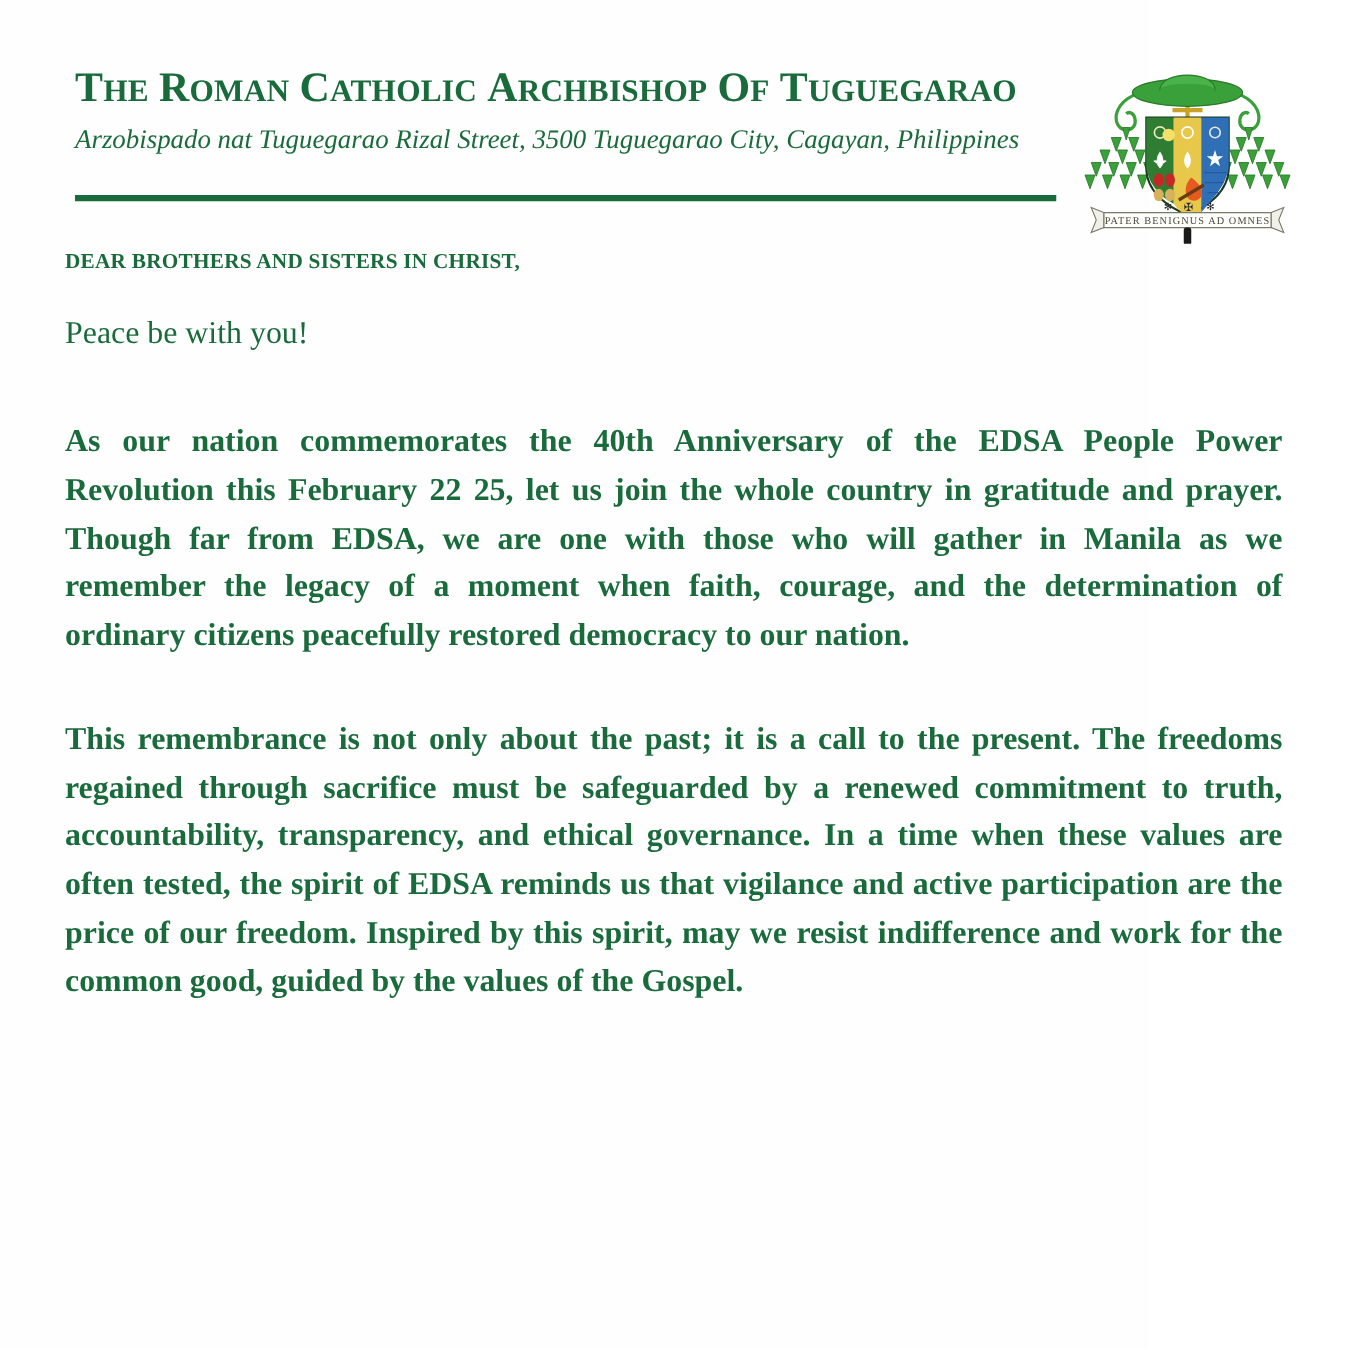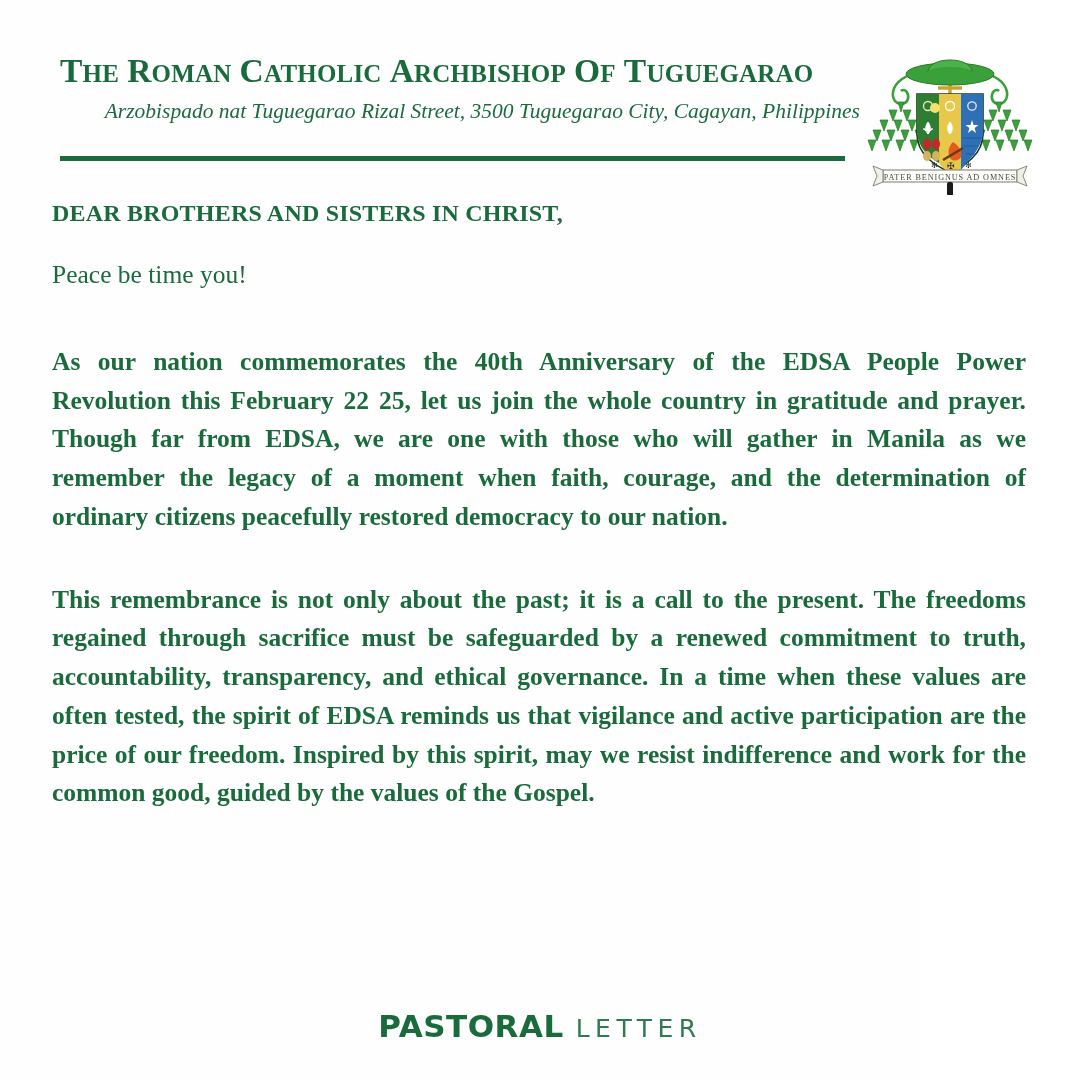--- a/index.html
+++ b/index.html
@@ -51,21 +51,20 @@
     font-size: 33.5px;
   }
   .org-subtitle {
     font-family: "Liberation Serif", "DejaVu Serif", serif;
     font-style: italic;
     font-size: 21.5px;
     color: #1a6b3c;
     line-height: 1.2;
     margin-top: 9px;
     white-space: nowrap;
-    text-align: right;
   }
   .header-rule {
     position: absolute;
     top: 104px;
     left: 0;
     width: 785px;
     height: 5px;
     background: #1a6b3c;
   }
 
@@ -85,21 +84,21 @@
 
   
   .letter-body {
     position: absolute;
     top: 198px;
     left: 52px;
     width: 974px;
   }
   .salutation {
     font-weight: bold;
-    font-size: 24px;
+    font-size: 17px;
     letter-spacing: 0.2px;
     color: #1a6b3c;
     margin: 0 0 28px 0;
     line-height: 1.25;
   }
   .para {
     font-size: 25.5px;
     line-height: 1.52;
     color: #1a6b3c;
     text-align: justify;
@@ -255,22 +254,19 @@
           <text x="66" y="138" font-family="Liberation Serif, serif" font-size="8">✻</text>
           <text x="82" y="139" font-family="Liberation Serif, serif" font-size="9">✠</text>
           <text x="100" y="138" font-family="Liberation Serif, serif" font-size="8">✻</text>
         </g>
       </svg>
     </div>
   </div>
 
   <div class="letter-body">
     <h1 class="salutation">DEAR BROTHERS AND SISTERS IN CHRIST,</h1>
-    <p class="para greeting">Peace be time you!</p>
+    <p class="para greeting">Peace be with you!</p>
     <p class="para spaced">As our nation commemorates the 40th Anniversary of the EDSA People Power Revolution this February 22 25, let us join the whole country in gratitude and prayer. Though far from EDSA, we are one with those who will gather in Manila as we remember the legacy of a moment when faith, courage, and the determination of ordinary citizens peacefully restored democracy to our nation.</p>
     <p class="para spaced">This remembrance is not only about the past; it is a call to the present. The freedoms regained through sacrifice must be safeguarded by a renewed commitment to truth, accountability, transparency, and ethical governance. In a time when these values are often tested, the spirit of EDSA reminds us that vigilance and active participation are the price of our freedom. Inspired by this spirit, may we resist indifference and work for the common good, guided by the values of the Gospel.</p>
   </div>
 
-  <div class="footer">
-    <span class="footer-strong">PASTORAL</span><span class="footer-light">LETTER</span>
-  </div>
 
 </div>
 
 </body></html>

